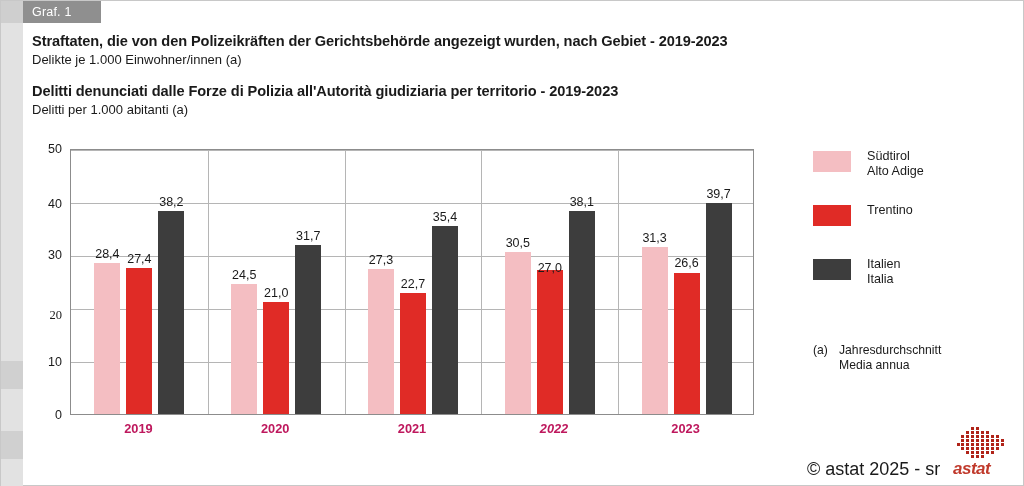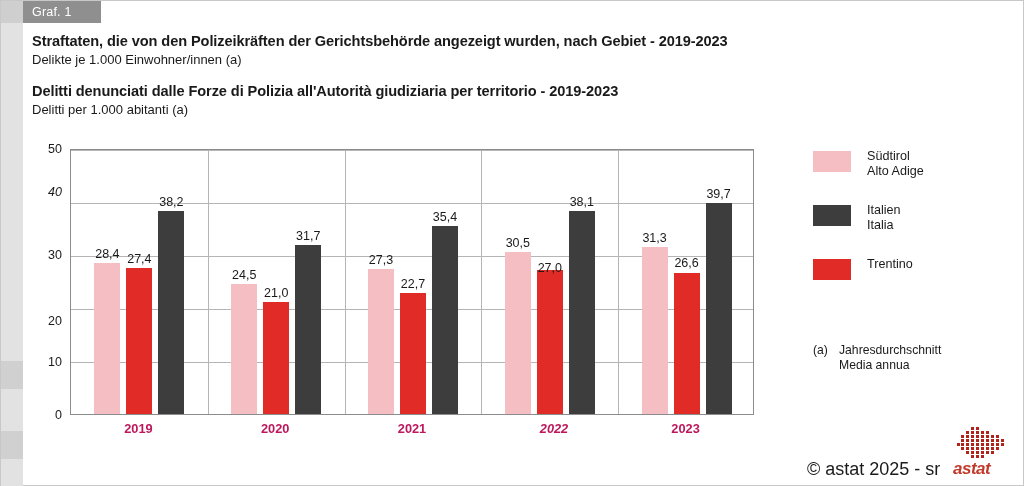--- a/index.html
+++ b/index.html
@@ -243,23 +243,23 @@
     <p class="title-de">Straftaten, die von den Polizeikräften der Gerichtsbehörde angezeigt wurden, nach Gebiet - 2019-2023</p>
     <p class="sub-de">Delikte je 1.000 Einwohner/innen (a)</p>
     <p class="title-it">Delitti denunciati dalle Forze di Polizia all'Autorità giudiziaria per territorio - 2019-2023</p>
     <p class="sub-it">Delitti per 1.000 abitanti (a)</p>
   </div>
 
   <div id="chart">
     <div id="yaxis">
         <div class="ytick" style="top: 266px;">0</div>
         <div class="ytick" style="top: 212.8px;">10</div>
-        <div class="ytick" style="top: 172px;">20</div>
+        <div class="ytick" style="top: 166px; font-family: Liberation Serif, serif;">20</div>
         <div class="ytick" style="top: 106.4px;">30</div>
-        <div class="ytick" style="top: 43px; font-style: italic;">40</div>
+        <div class="ytick" style="top: 55px;">40</div>
         <div class="ytick" style="top: 0px;">50</div>
       </div>
     <div class="plot" id="plot">
         <div class="gridline" style="top: 212.3px;"></div>
         <div class="gridline" style="top: 159.1px;"></div>
         <div class="gridline" style="top: 105.9px;"></div>
         <div class="gridline" style="top: 52.7px;"></div>
         <div class="gridline" style="top: -0.5px;"></div>
         <div class="bar" style="left: 23.4px; width: 26px; height: 151.088px; background: rgb(244, 190, 194);"></div>
         <div class="bar-label" style="left: 10.4px; top: 96.912px;">28,4</div>
@@ -307,30 +307,30 @@
 
   <div id="legend">
       <div class="legend-item">
         <div class="legend-swatch" style="background: rgb(244, 190, 194);"></div>
         <div class="legend-text">
           <div>Südtirol</div>
           <div>Alto Adige</div>
         </div>
       </div>
       <div class="legend-item">
+        <div class="legend-swatch" style="background: rgb(224, 43, 38);"></div>
+        <div class="legend-text">
+          <div>Trentino</div>
+        </div>
+      </div>
+      <div class="legend-item">
         <div class="legend-swatch" style="background: rgb(61, 61, 61);"></div>
         <div class="legend-text">
           <div>Italien</div>
           <div>Italia</div>
-        </div>
-      </div>
-      <div class="legend-item">
-        <div class="legend-swatch" style="background: rgb(224, 43, 38);"></div>
-        <div class="legend-text">
-          <div>Trentino</div>
         </div>
       </div>
     </div>
 
   <div class="footnote">
     <span class="fn-mark">(a)</span>
     <div class="fn-text">
       <div>Jahresdurchschnitt</div>
       <div>Media annua</div>
     </div>

